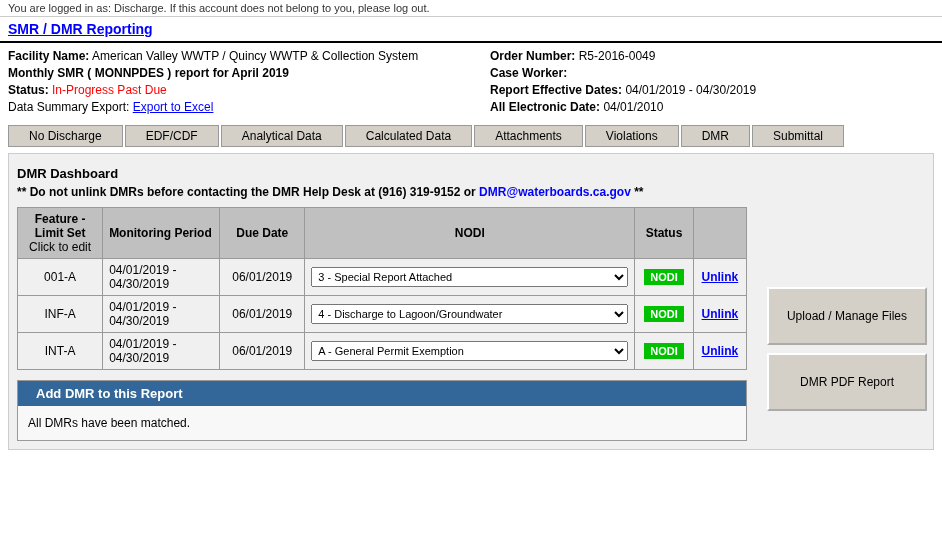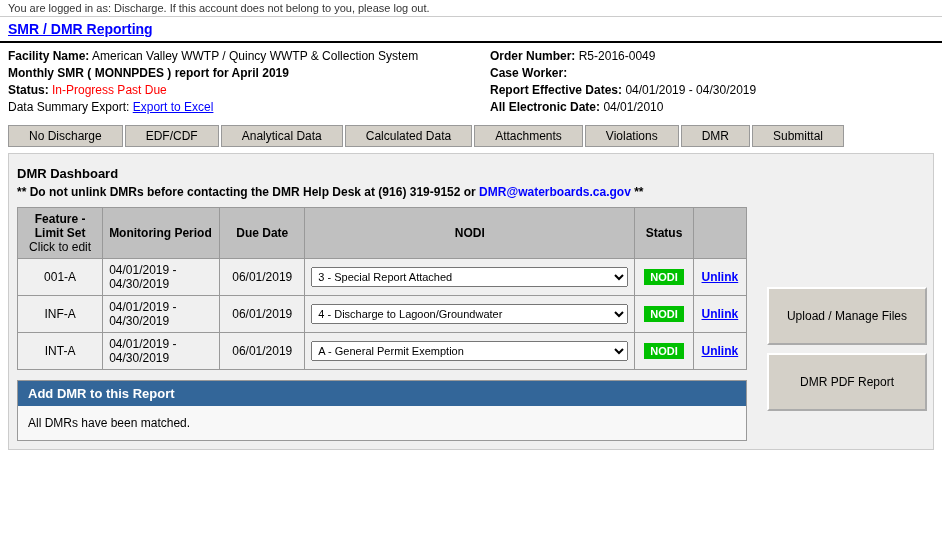--- a/index.html
+++ b/index.html
@@ -194,21 +194,21 @@
 
     .add-dmr-box {
       border: 1px solid #999;
       background: #f8f8f8;
       margin-top: 0;
     }
 
     .add-dmr-box .add-dmr-header {
       background: #336699;
       color: #fff;
-      padding: 5px 10px;
+      padding: 5px 18px;
       font-size: 13px;
       font-weight: bold;
     }
 
     .add-dmr-box .add-dmr-body {
       padding: 10px;
       font-size: 12px;
     }
 
     .back-btn {

